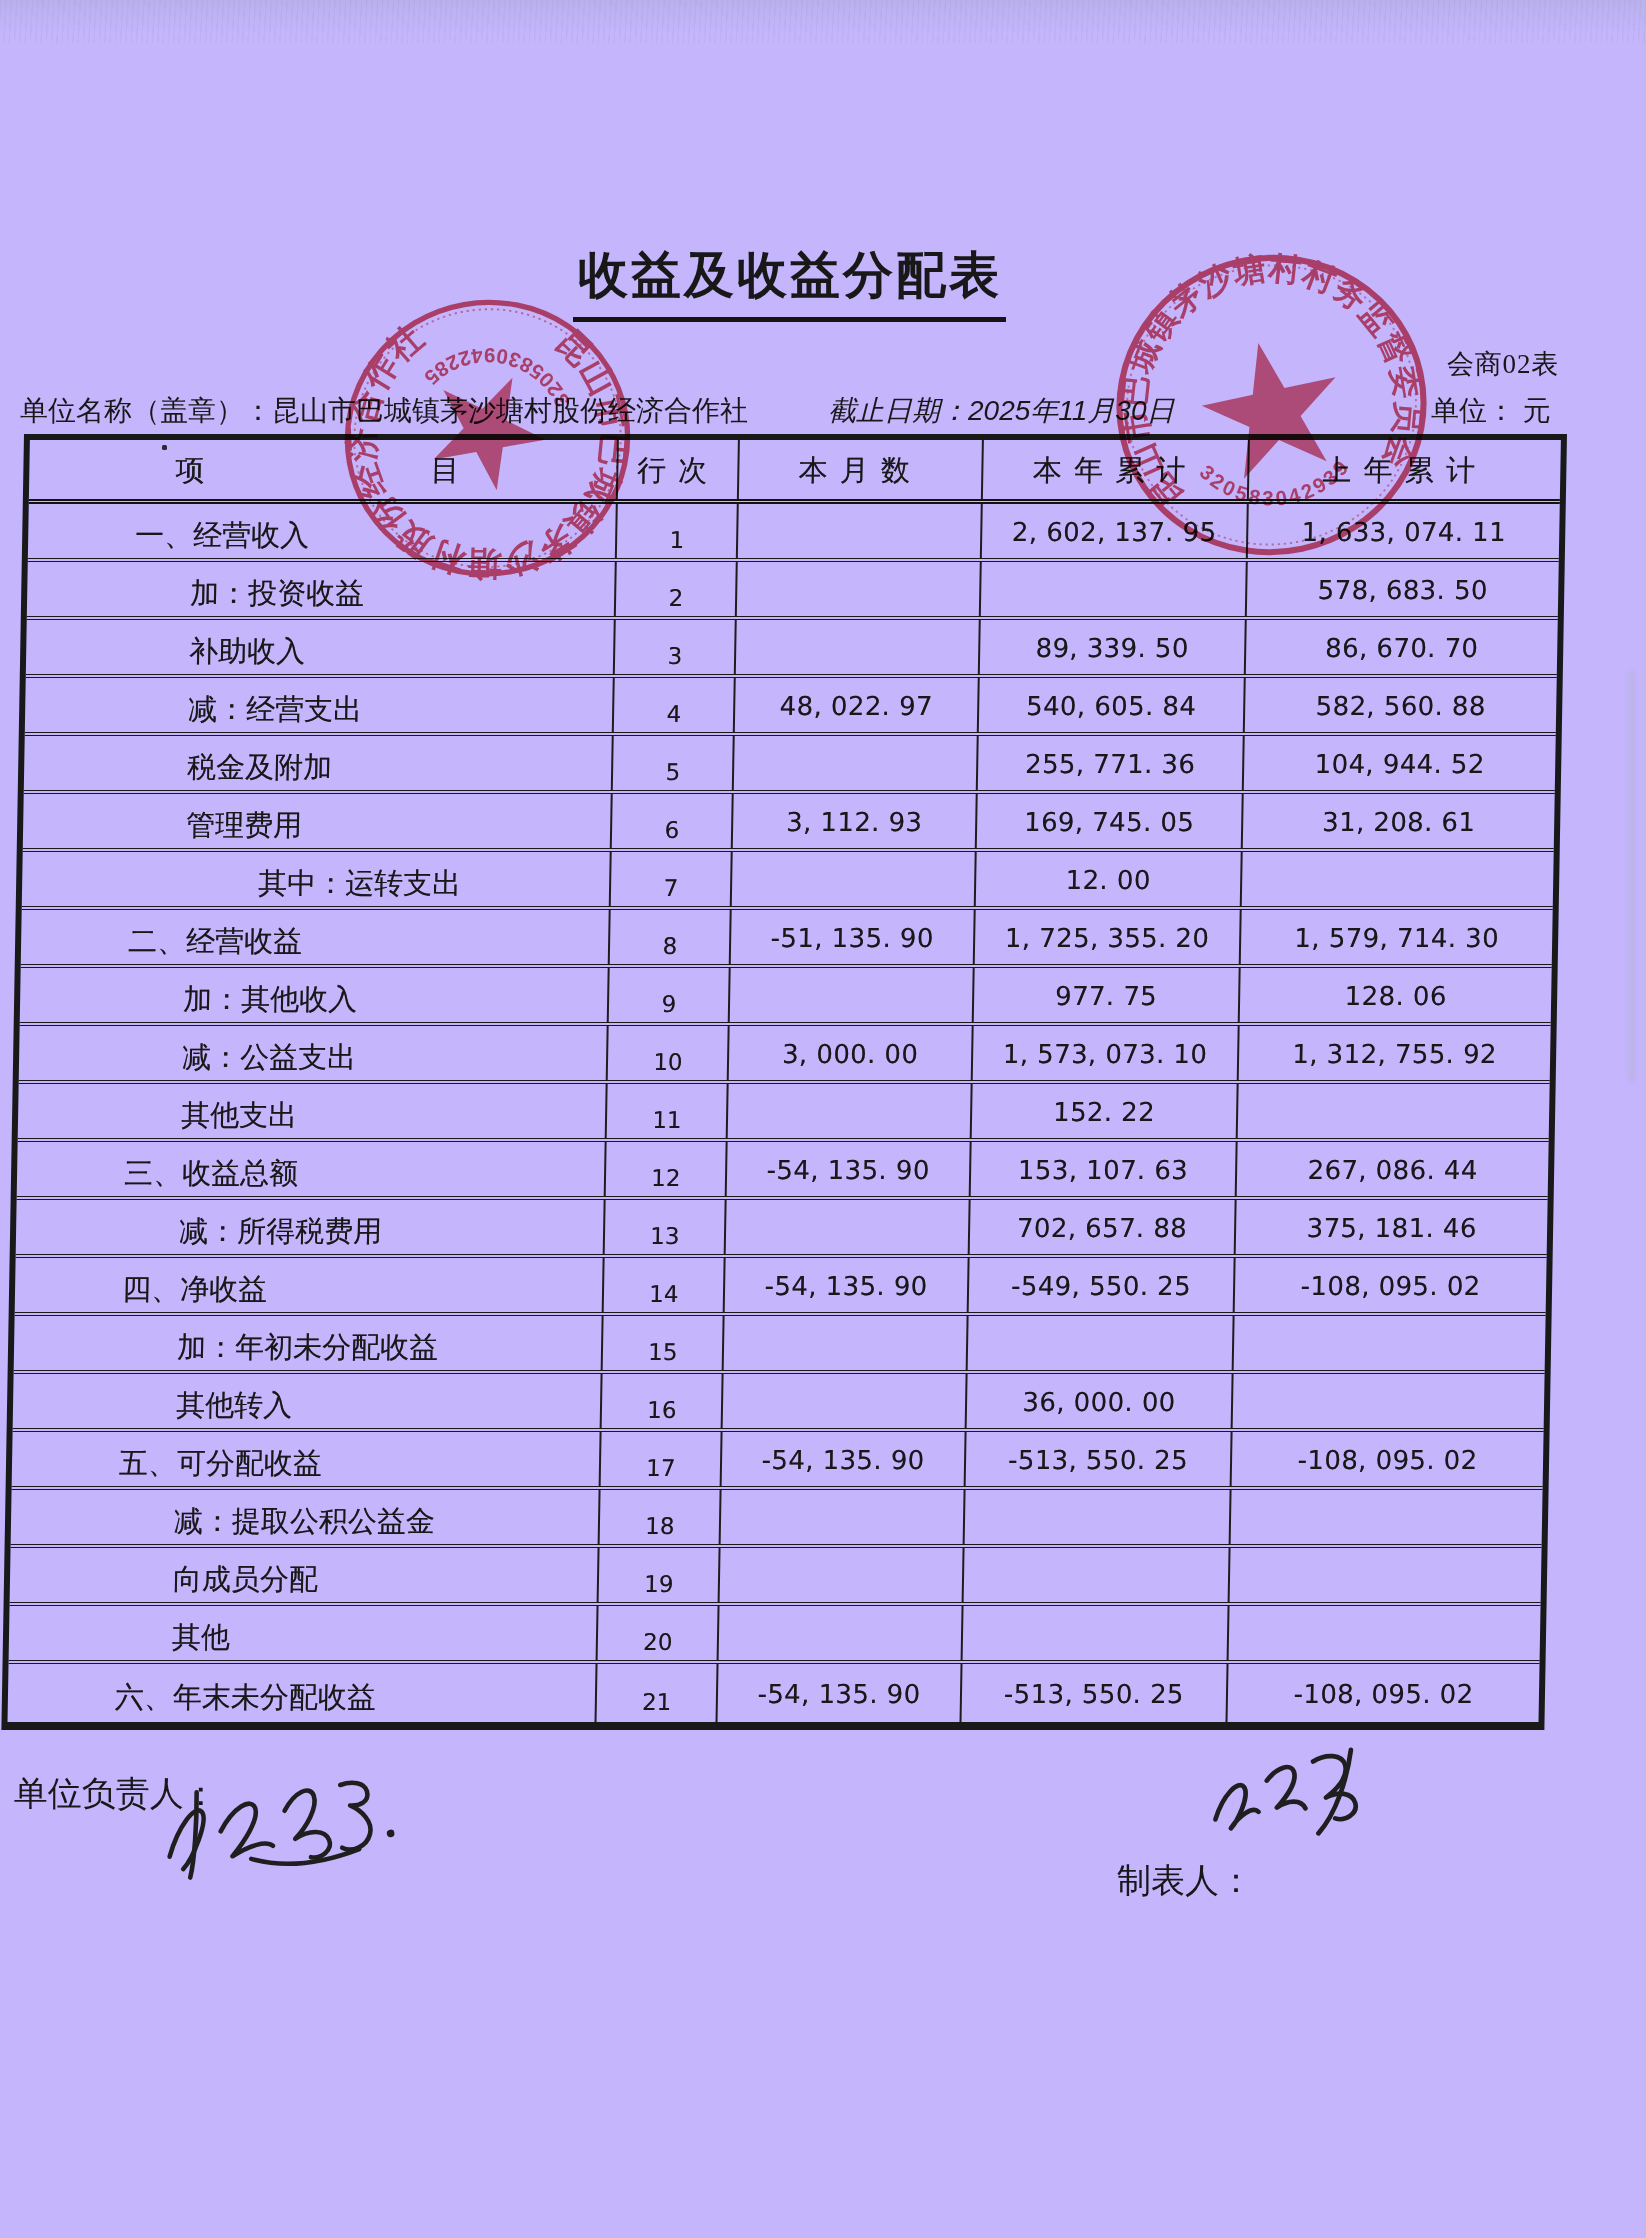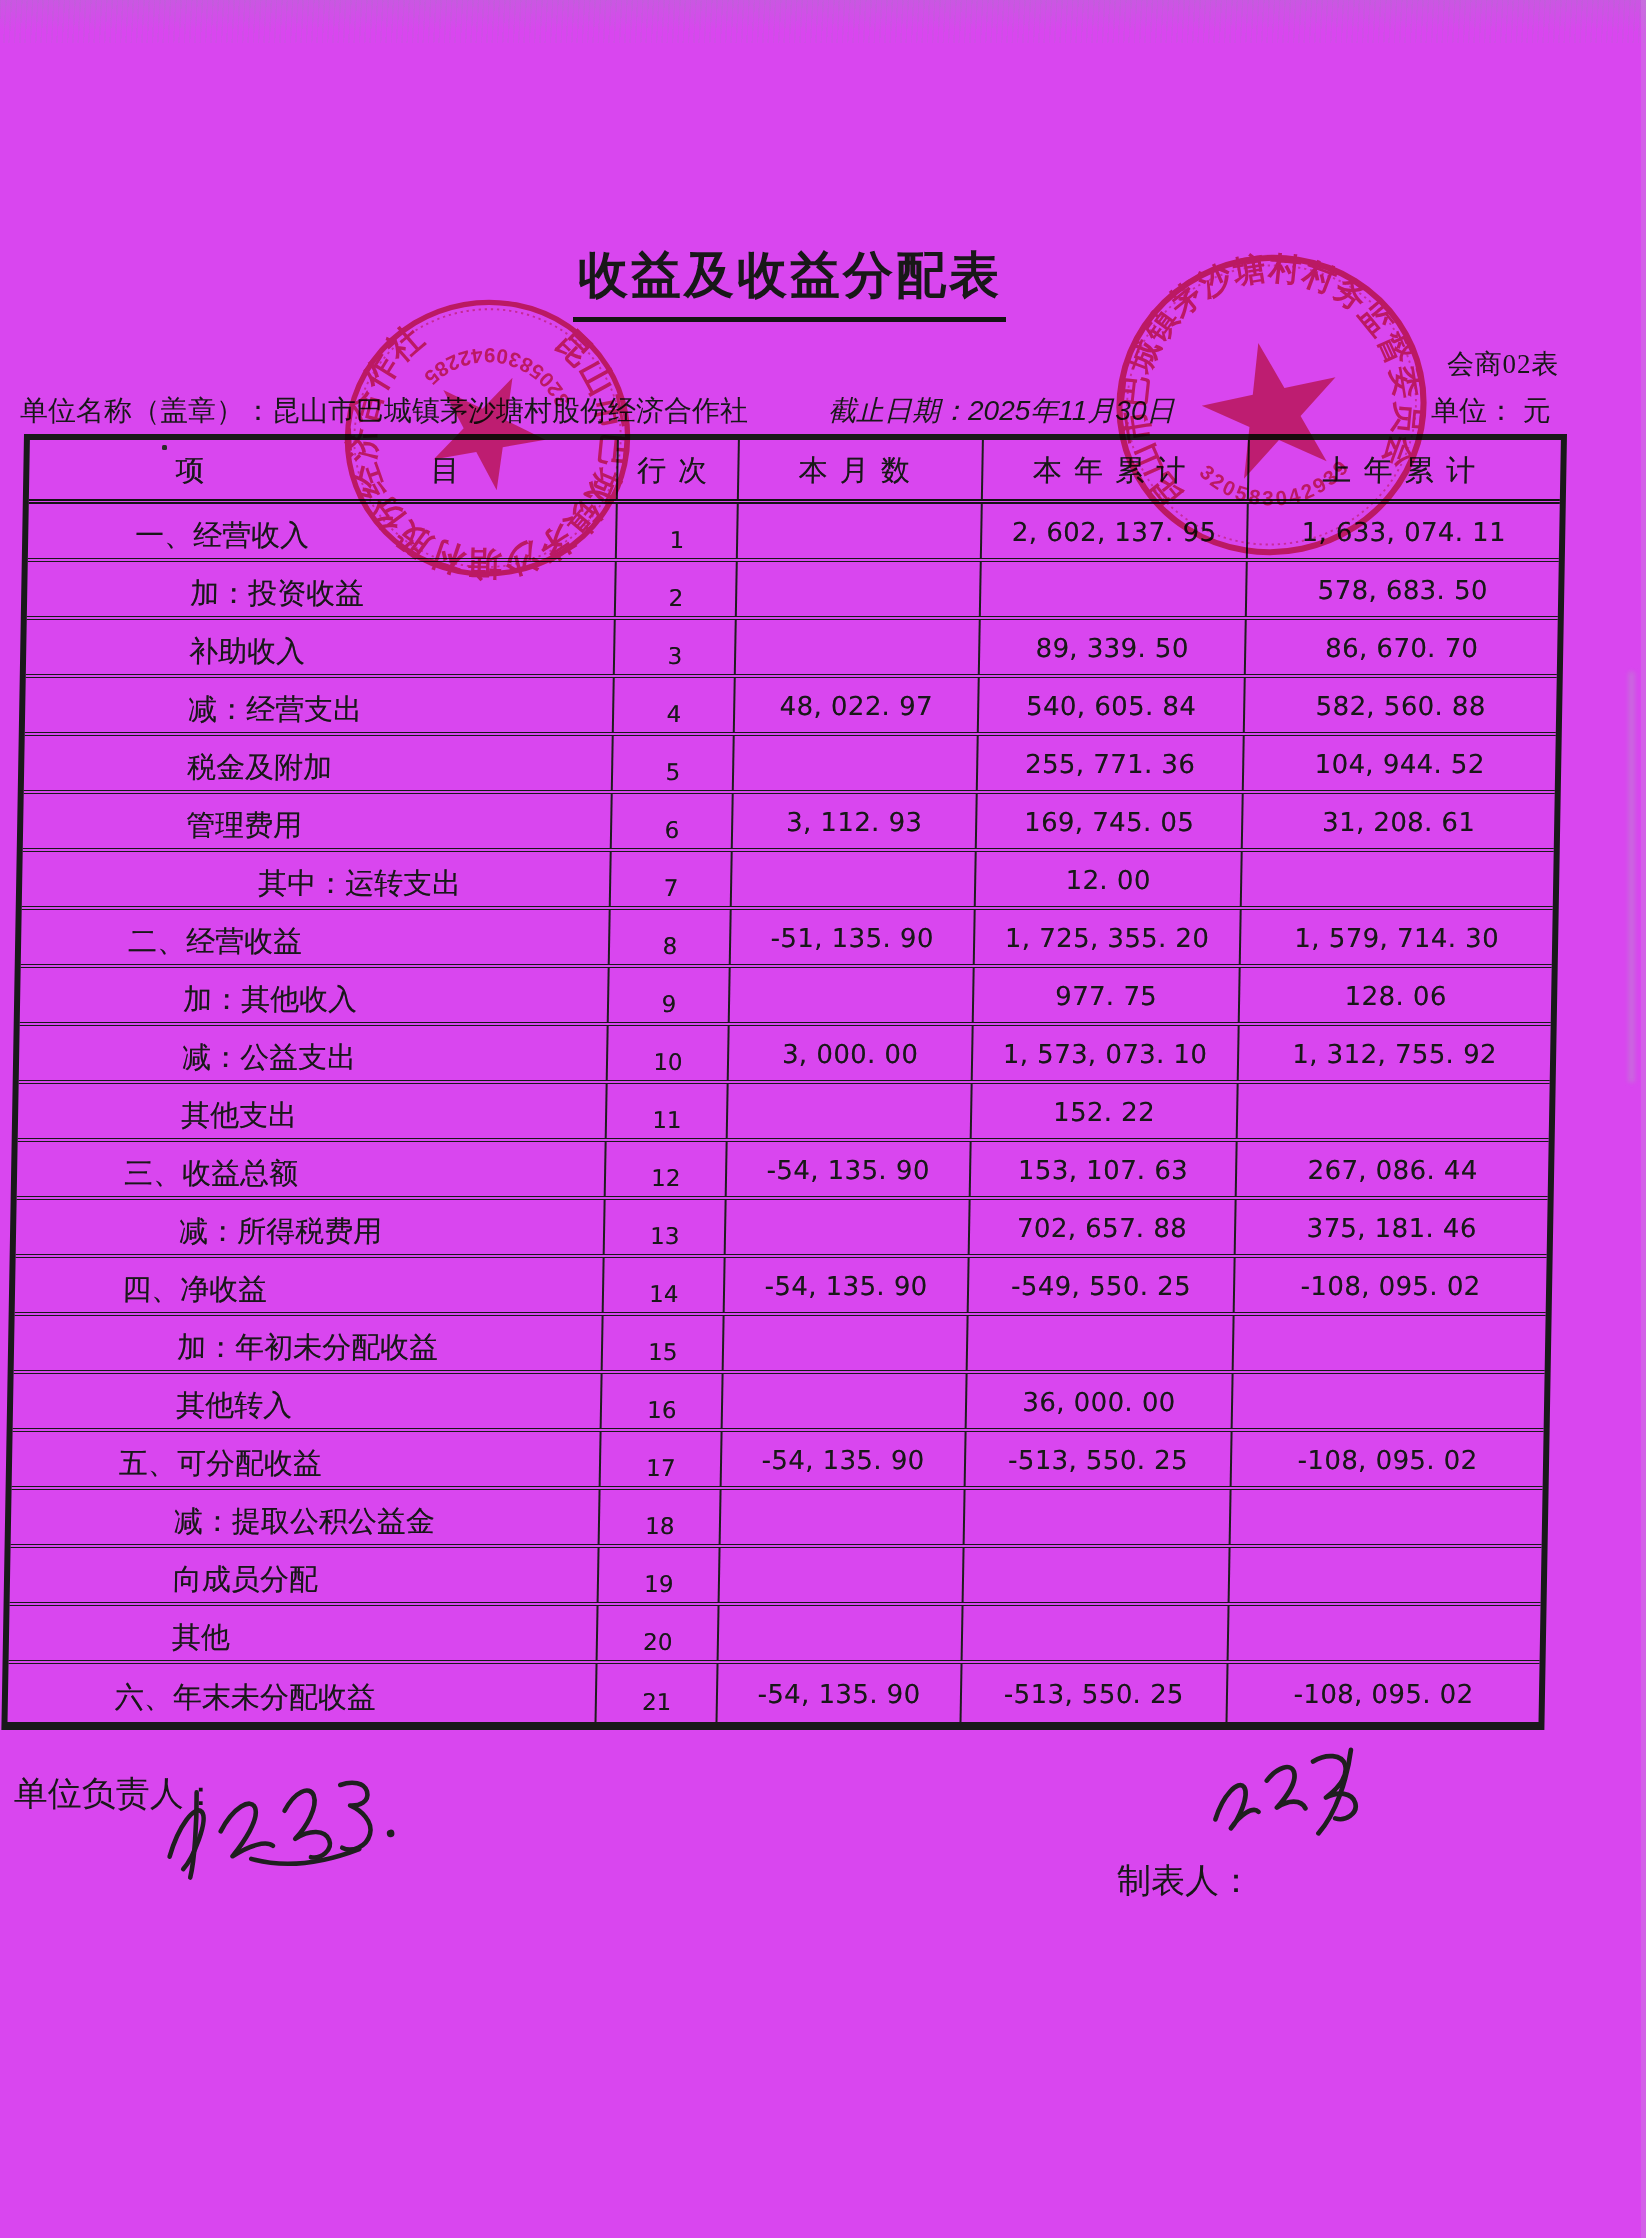--- a/index.html
+++ b/index.html
@@ -1,17 +1,17 @@
 <!DOCTYPE html>
 <html style="font-size:12.2px"><head>
 <meta charset="utf-8">
 <style>
   html,body{margin:0;padding:0;background:#ffffff;}
   #sheet{
-    position:relative;width:1646px;height:2239px;background:#d946ef;overflow:hidden;
+    position:relative;width:1646px;height:2239px;background:#c4b5fd;overflow:hidden;
     font-family:"Liberation Sans",sans-serif;color:#181818;
   }
   
   .noise-top{position:absolute;top:0;left:0;right:0;height:43px;pointer-events:none;
     background:
       repeating-linear-gradient(93deg, rgba(130,140,165,.10) 0 1.5px, rgba(255,255,255,0) 1.5px 5.3px),
       linear-gradient(to bottom, rgba(145,155,175,.20), rgba(255,255,255,0) 75%);}
   .streak-right{position:absolute;right:10.7px;top:671px;width:6.9px;height:412px;
     background:rgba(170,176,190,.30);filter:blur(2.3px);border-radius:4.6px;}
   .edge-right{position:absolute;right:0;top:0;bottom:0;width:5.3px;background:rgba(185,192,205,.22);}

